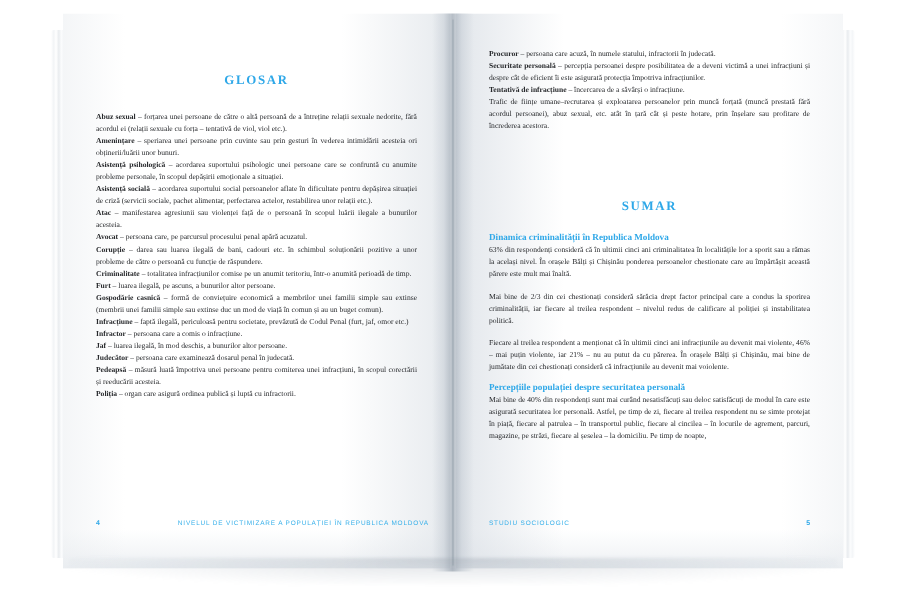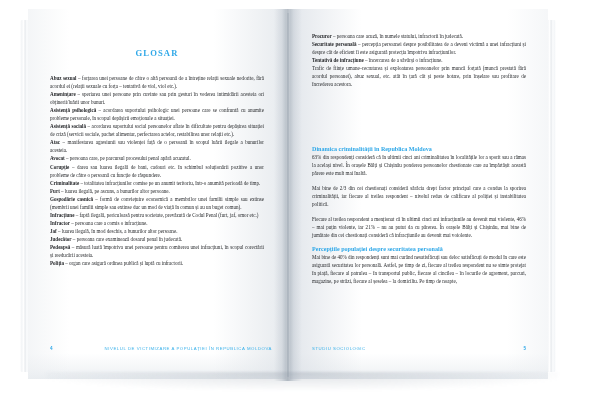--- a/index.html
+++ b/index.html
@@ -17,21 +17,21 @@
   .stage {
     position: relative;
     width: 600px;
     height: 400px;
     background: #ffffff;
   }
 
   
   .book {
     position: absolute;
-    left: 24px;
+    left: 38px;
     top: 9px;
     width: 528px;
     height: 376px;
   }
 
   
   .stack {
     position: absolute;
     top: 11px;
     height: 352px;
@@ -232,20 +232,21 @@
 
         <div class="body-text">
           <p class="gl-entry"><span class="gl-term">Procuror</span><span> – persoana care acuză, în numele statului, infractorii în judecată.</span></p>
           <p class="gl-entry"><span class="gl-term">Securitate personală</span><span> –  percepția  persoanei  despre  posibilitatea  de  a  deveni victimă a unei infracțiuni și despre cât de eficient îi este asigurată protecția împotriva infracțiunilor.</span></p>
           <p class="gl-entry"><span class="gl-term">Tentativă de infracțiune</span><span> – încercarea de a săvârși o infracțiune.</span></p>
           <p class="gl-entry"><span>Trafic de ființe umane–recrutarea și exploatarea persoanelor prin muncă forțată (muncă prestată fără acordul persoanei), abuz sexual, etc. atât în țară cât și peste hotare, prin înșelare sau profitare de încrederea acestora.</span></p>
         </div>
 
         <div style="height:44px"></div>
 
+        <div class="section-title">SUMAR</div>
 
         <div style="height:14px"></div>
 
         <div class="sub-title">Dinamica criminalității în Republica Moldova</div>
 
         <div class="body-text">
           <p class="para">63% din respondenți consideră că în ultimii cinci ani criminalitatea în localitățile lor a sporit sau a rămas la același nivel. În orașele Bălți și Chișinău ponderea persoanelor chestionate care au împărtășit această părere este mult mai înaltă.</p>
           <p class="para">Mai bine de 2/3 din cei chestionați consideră sărăcia drept factor principal care a condus la sporirea criminalității, iar fiecare al treilea respondent – nivelul redus de calificare al poliției și instabilitatea politică.</p>
           <p class="para">Fiecare al treilea respondent a menționat că în ultimii cinci ani infracțiunile au devenit mai violente, 46% – mai puțin violente, iar 21% – nu au putut da cu părerea. În orașele Bălți și Chișinău, mai bine de jumătate din cei chestionați consideră că infracțiunile au devenit mai voiolente.</p>
         </div>

